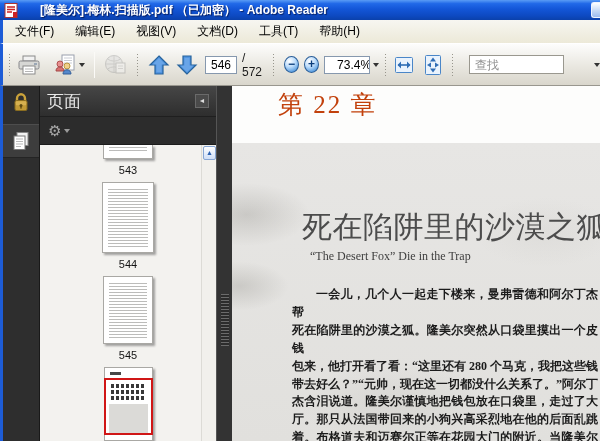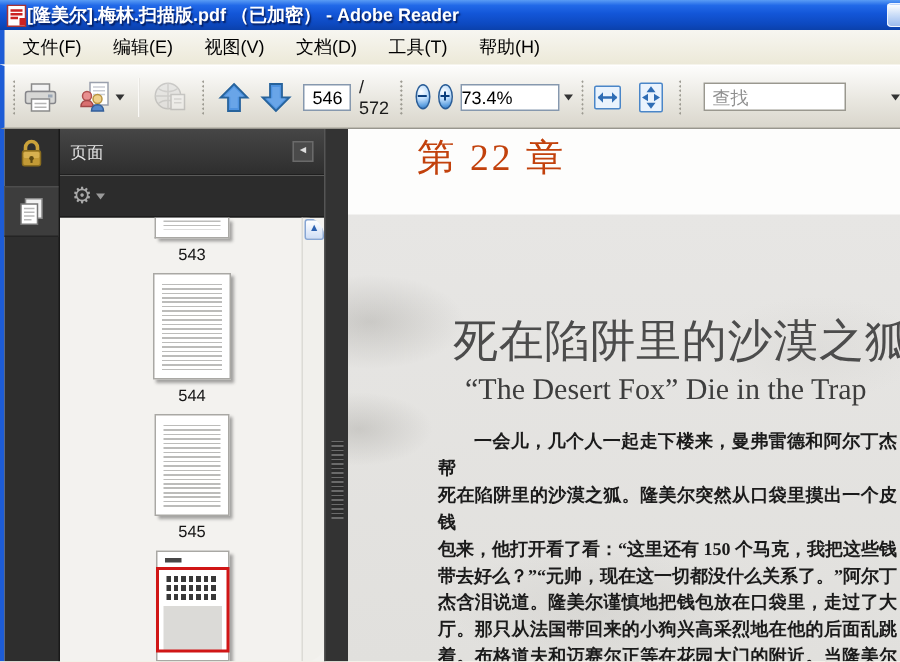--- a/index.html
+++ b/index.html
@@ -4,21 +4,21 @@
 <style>
   * { margin:0; padding:0; box-sizing:border-box; }
   html,body { width:600px; height:441px; overflow:hidden; }
   body { font-family:"Liberation Sans", sans-serif; background:#fff; }
   #app { position:relative; width:600px; height:441px; overflow:hidden; background:#ece9d8; }
 
   
   .titlebar { position:absolute; top:0; left:0; right:0; height:20px;
     background:linear-gradient(180deg,#5a9cf5 0%,#2169e8 18%,#1356d8 45%,#0d49c0 80%,#0b41ab 100%);
     display:flex; align-items:center; padding:0 4px; }
-  .titlebar .app-title { color:#fff; font-size:12px; font-weight:bold; margin-left:0;
+  .titlebar .app-title { color:#fff; font-size:12px; font-weight:bold; margin-left:22px;
     text-shadow:1px 1px 1px rgba(0,0,30,.6); white-space:nowrap; }
   .tb-sliver { position:absolute; right:0; top:2px; width:9px; height:16px;
     border-radius:3px 0 0 3px; background:linear-gradient(#ffffff,#cfe0f8 45%,#9cbcf0);
     border:1px solid #eef4ff; border-right:none; }
 
   
   .menubar { position:absolute; top:20px; left:0; right:0; height:23px;
     background:linear-gradient(#f7f6f1,#ece9d8); border-left:3px solid #1d5cd6;
     display:flex; align-items:center; padding-left:5px; }
   .menu-item { font-size:12px; color:#000; padding:3px 7px; margin-right:7px; cursor:default; }
@@ -31,52 +31,52 @@
   .handle { width:4px; height:24px; margin:0 3px;
     background-image:radial-gradient(circle,#97958c 34%,transparent 36%);
     background-size:3px 3px; }
   .sep { width:1px; height:26px; background:#b7b5ac; margin:0 7px; border-right:1px solid #fbfaf7; }
   .tbtn { display:flex; align-items:center; justify-content:center; height:30px; padding:0 2px; }
   .dd-arrow { width:0; height:0; border:3px solid transparent; border-top:4px solid #333; margin-left:3px; margin-top:4px; }
   .disabled { opacity:.45; filter:grayscale(1); }
   .page-input { width:32px; height:18px; border:1px solid #8698ae; font-size:12px;
     text-align:center; margin-left:5px; background:#fff; font-family:"Liberation Sans",sans-serif; }
   .page-total { font-size:12px; color:#1a1a1a; margin:0 4px 0 5px; }
-  .zoom-input { width:66px; height:18px; border:1px solid #8698ae; font-size:12px;
-    padding-left:0; margin-left:5px; background:#fff; font-family:"Liberation Sans",sans-serif; }
+  .zoom-input { width:46px; height:18px; border:1px solid #8698ae; font-size:12px;
+    padding-left:12px; margin-left:5px; background:#fff; font-family:"Liberation Sans",sans-serif; }
   .circle-btn { width:17px; height:17px; border-radius:50%; margin-left:5px;
     background:radial-gradient(circle at 35% 28%,#ffffff,#bcdcfb 42%,#5d9fe0 78%,#2f6fb5);
     border:1px solid #2a5d97; color:#0a3d7c; font-weight:bold; font-size:12px;
     line-height:14px; text-align:center; }
   .find-input { width:95px; height:19px; border:1px solid #9a988f; font-size:12px;
     padding:1px 5px; margin-left:12px; background:#fff; color:#333; font-family:"Liberation Sans",sans-serif; }
   .find-input::placeholder { color:#8f8f8f; }
   .find-dd { margin-left:30px; }
 
   
   .main { position:absolute; top:86px; left:0; right:0; bottom:0; display:flex; }
   .win-edge { width:3px; background:#1d5cd6; }
   .nav-strip { width:37px; background:#2e2e2e; border-right:1px solid #191919; }
   .lock-slot { height:32px; display:flex; align-items:center; justify-content:center; }
   .pages-tab { height:34px; margin-top:6px; background:#3d3d3d; border-top:1px solid #4d4d4d;
     border-bottom:1px solid #242424; display:flex; align-items:center; justify-content:center; }
 
   .panel { width:176px; display:flex; flex-direction:column; background:#f3f2ef; }
   .panel-header { height:31px; background:linear-gradient(#464646,#2e2e2e);
     border-bottom:1px solid #1f1f1f; display:flex; align-items:center; padding:0 7px; }
-  .panel-title { color:#e8e8e8; font-size:11px; flex:1; }
+  .panel-title { color:#e8e8e8; font-size:17px; flex:1; }
   .collapse-btn { width:14px; height:14px; background:#4a4a4a; border:1px solid #6a6a6a;
     color:#ddd; font-size:7px; line-height:12px; text-align:center; }
   .panel-tools { height:28px; background:#2c2c2c; border-bottom:1px solid #1c1c1c;
     display:flex; align-items:center; padding-left:8px; }
   .gear { color:#a9a9a9; font-size:15px; line-height:15px; }
   .gear-dd { width:0; height:0; border:3px solid transparent; border-top:4px solid #9a9a9a; margin-left:3px; margin-top:4px; }
 
   .thumbs { flex:1; position:relative; overflow:hidden; 
-    display:flex; flex-direction:column; align-items:center;border-radius:12px; }
+    display:flex; flex-direction:column; align-items:center; }
   .thumb { background:#fff; border:1px solid #a9a8a4; box-shadow:2px 2px 2px rgba(40,40,40,.4); position:relative; }
   .thumb .lines { position:absolute; left:5px; right:5px; top:6px; bottom:5px;
     background:repeating-linear-gradient(180deg,#b0b0ae 0 1px,transparent 1px 3px); opacity:.85; }
   .thumb.partial { width:50px; height:15px; border-top:none; margin-top:0; }
   .thumb.partial .lines{ top:2px; }
   .t-label { font-size:11px; color:#141414; margin:5px 0 6px; }
   .thumb.p544 { width:52px; height:74px; }
   .thumb.p545 { width:50px; height:72px; }
   .thumb.p546 { width:49px; height:78px; }
   .t-head { position:absolute; top:4px; left:5px; width:11px; height:3px; background:#474747; }
@@ -101,21 +101,21 @@
   .photo { position:absolute; left:0; right:0; top:57px; bottom:0;
     background:
       radial-gradient(90px 45px at 4% 24%, rgba(105,103,96,.22), transparent 70%),
       radial-gradient(70px 35px at 2% 48%, rgba(100,98,90,.20), transparent 70%),
       radial-gradient(140px 60px at 45% 88%, rgba(130,128,120,.10), transparent 70%),
       radial-gradient(100px 50px at 85% 30%, rgba(140,138,130,.08), transparent 70%),
       linear-gradient(180deg,#e7e6e4,#e1e0dd); }
   .chap-head { position:absolute; left:46px; top:2px; font-size:25px; color:#c2410c; letter-spacing:2px; }
   .doc-title { position:absolute; left:70px; top:121px; font-size:30px; color:#4c4c4c;
     letter-spacing:0.5px; white-space:nowrap; }
-  .doc-subtitle { position:absolute; left:78px; top:163px; font-size:20px; color:#3d3d3d; white-space:nowrap; }
+  .doc-subtitle { position:absolute; left:78px; top:163px; font-size:12px; color:#3d3d3d; white-space:nowrap; }
   .bodytext { position:absolute; left:60px; top:200px; width:306px; font-size:12px;
     line-height:17.9px; color:#1b1b1b; font-weight:600; }
   .bline { text-align:justify; text-align-last:justify; }
   .bline.first { text-indent:2em; }
 </style>
 </head>
 <body>
 
 <div id="app">
 
@@ -293,21 +293,21 @@
     </div>
 
     <div class="doc">
       <div class="photo"></div>
       <div class="chap-head">第 22 章</div>
       <div class="doc-title">死在陷阱里的沙漠之狐</div>
       <div class="doc-subtitle">“The Desert Fox” Die in the Trap</div>
       <div class="bodytext">
         <div class="bline first">一会儿，几个人一起走下楼来，曼弗雷德和阿尔丁杰帮</div>
         <div class="bline">死在陷阱里的沙漠之狐。隆美尔突然从口袋里摸出一个皮钱</div>
-        <div class="bline">包来，他打开看了看：“这里还有 150 个马克，我把这些钱</div>
+        <div class="bline">包来，他打开看了看：“这里还有 280 个马克，我把这些钱</div>
         <div class="bline">带去好么？”“元帅，现在这一切都没什么关系了。”阿尔丁</div>
         <div class="bline">杰含泪说道。隆美尔谨慎地把钱包放在口袋里，走过了大</div>
         <div class="bline">厅。那只从法国带回来的小狗兴高采烈地在他的后面乱跳</div>
         <div class="bline">着。布格道夫和迈赛尔正等在花园大门的附近。当隆美尔走</div>
 
       </div>
     </div>
   </div>
 
 </div>

